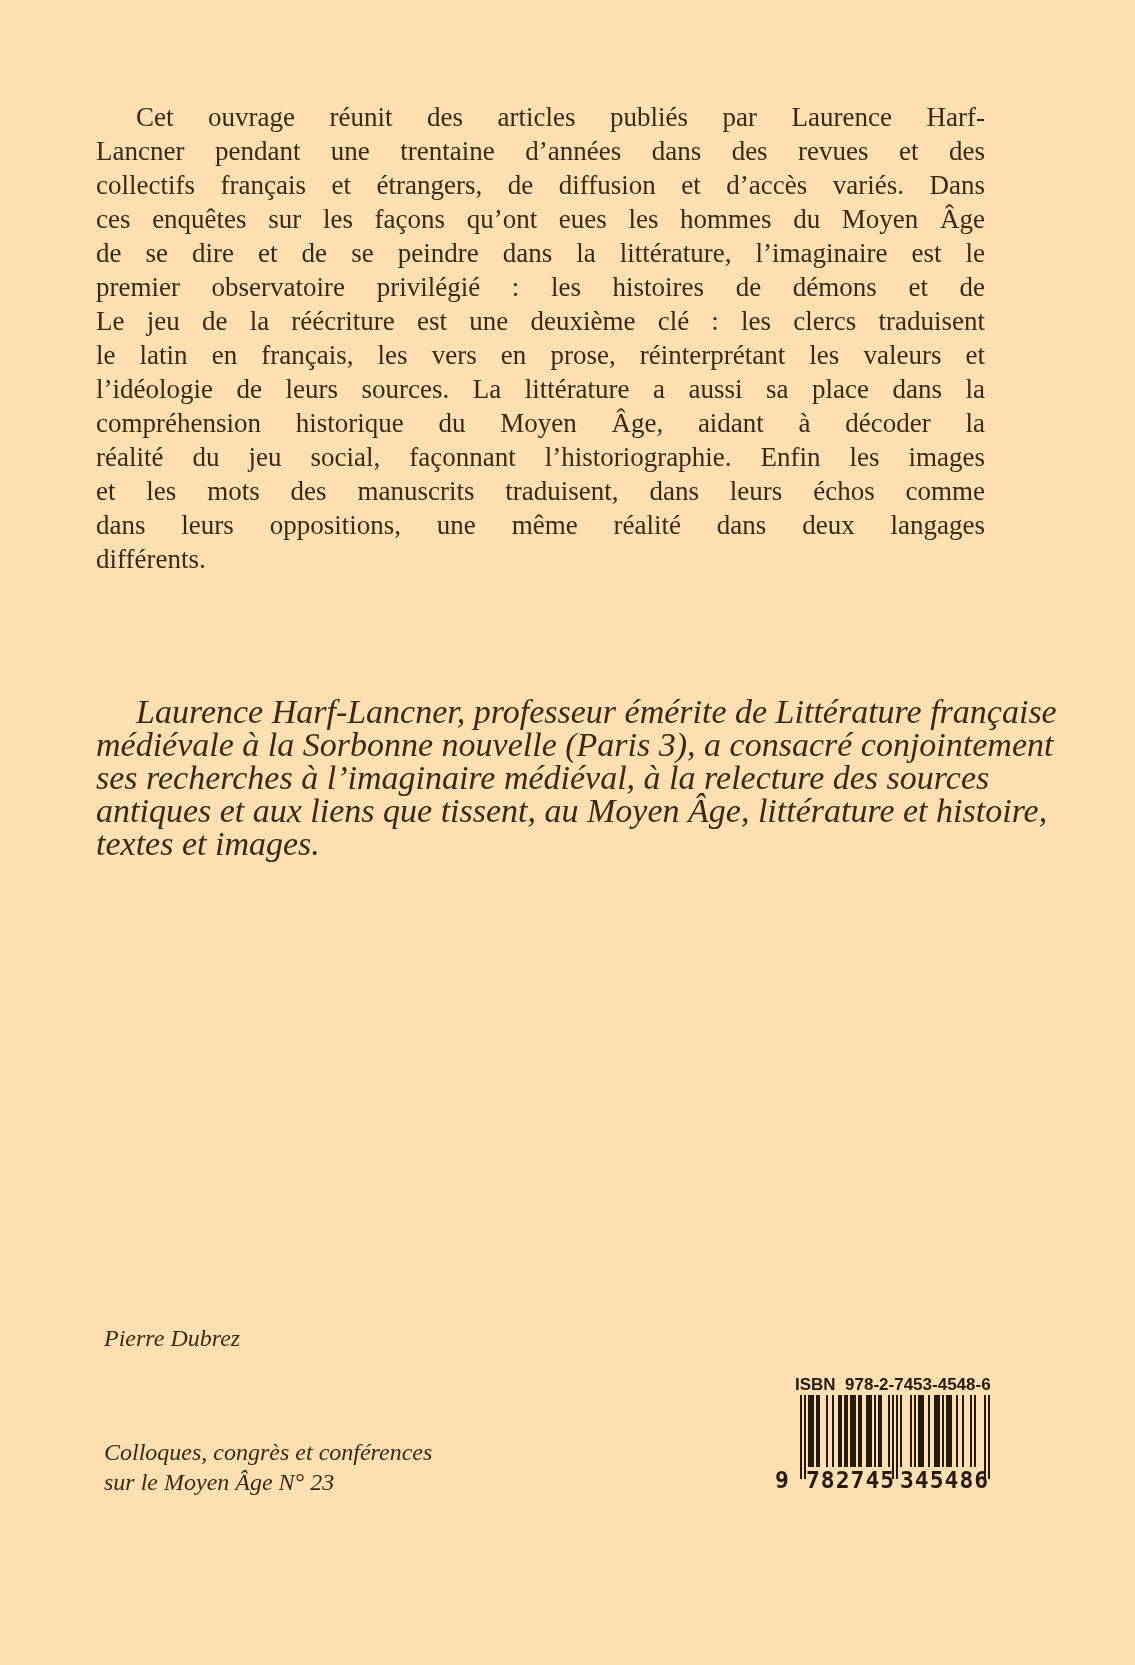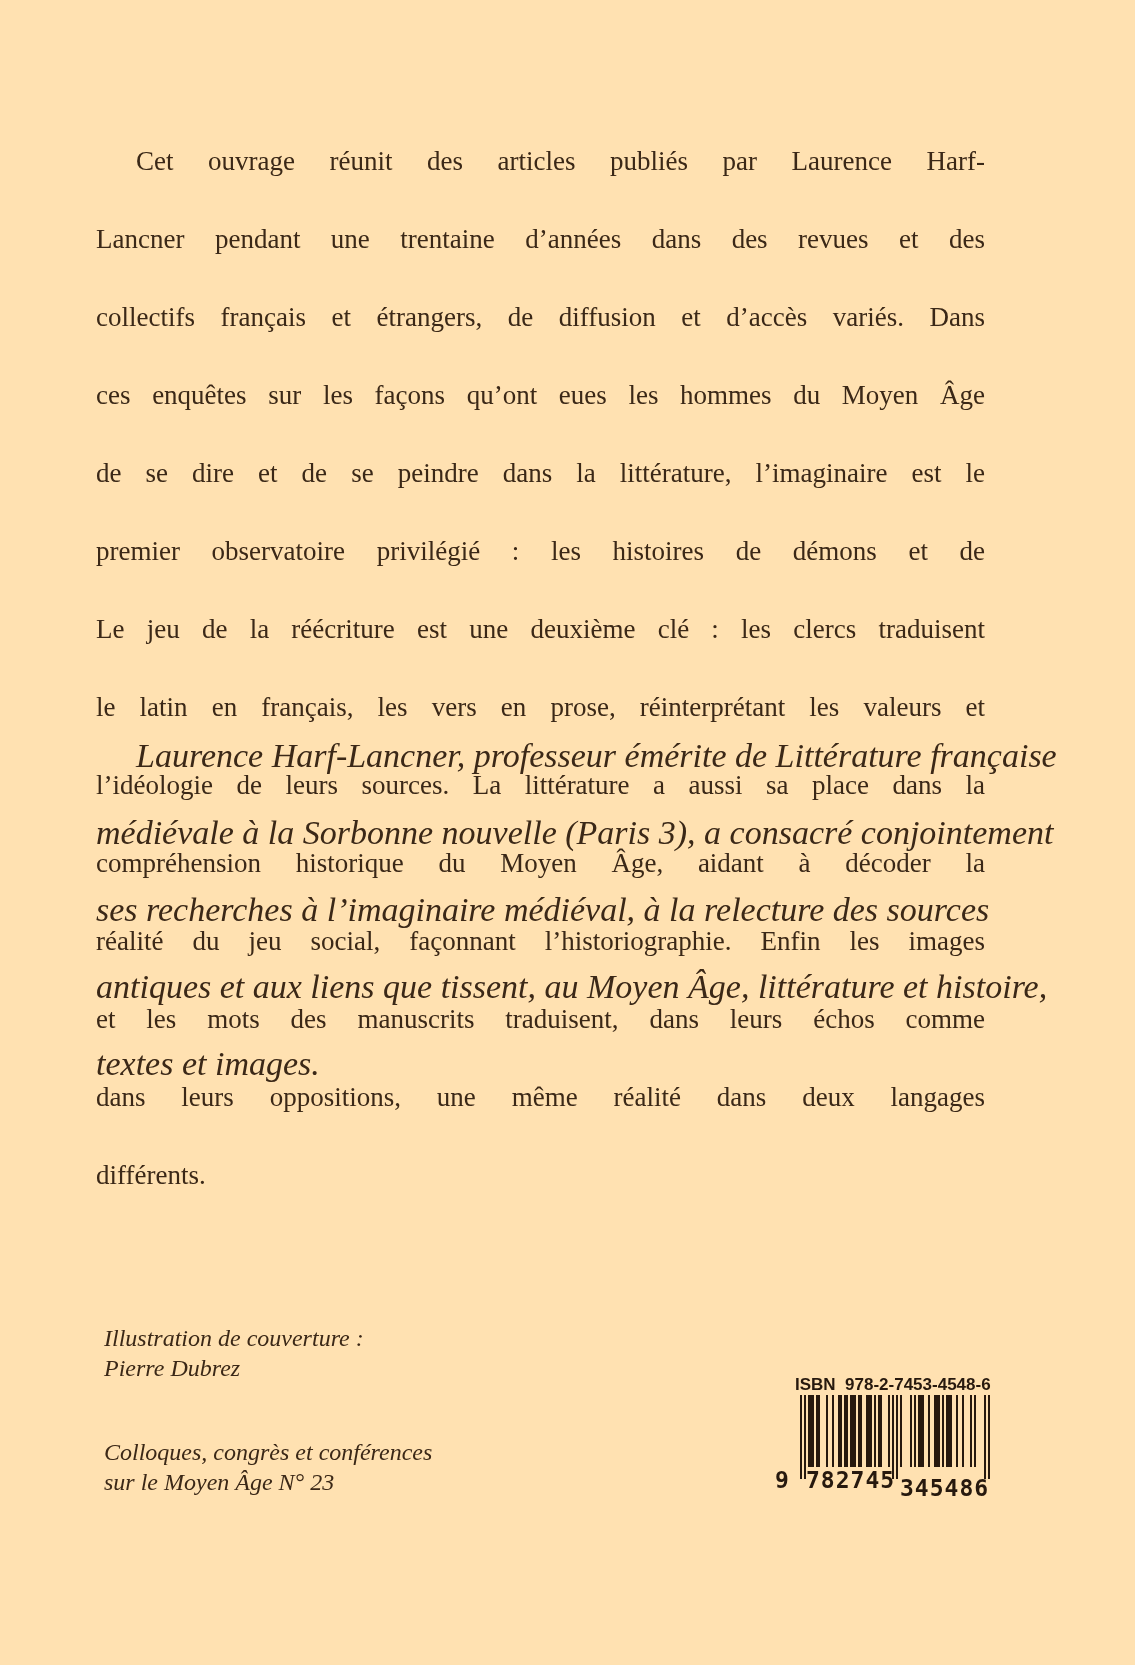--- a/index.html
+++ b/index.html
@@ -14,21 +14,20 @@
   }
   .page{
     position:absolute;left:0;top:0;
     width:1135px;height:1665px;
   }
   
   .justified-lines .tline{
     text-align:justify;
     text-align-last:justify;
     white-space:nowrap;
-    margin-top:44px;
   }
   .justified-lines .tline:first-child{text-indent:40px;}
   .justified-lines .tline:last-child{text-align-last:left;}
 
   .desc{
     position:absolute;left:96px;top:100px;width:889px;
     font-size:27px;line-height:34px;
     color:var(--ink);
   }
   .bio{
@@ -62,21 +61,21 @@
     position:absolute;left:25px;top:19px;display:block;
   }
   .ean-digits{
     position:absolute;left:0;top:90px;width:216px;height:28px;
     font-family:"DejaVu Sans Mono", monospace;
     font-size:23px;line-height:28px;
     color:var(--bar);
   }
   .ean-digits .d9{position:absolute;left:0;top:0;width:20px;text-align:left;}
   .ean-digits .g1{position:absolute;left:31px;top:0;width:84px;text-align:center;letter-spacing:1px;}
-  .ean-digits .g2{position:absolute;left:125px;top:8px;width:84px;text-align:center;letter-spacing:1px;}
+  .ean-digits .g2{position:absolute;left:125px;top:0;width:84px;text-align:center;letter-spacing:1px;}
 </style>
 </head>
 <body style="background: rgb(255, 225, 177);">
 
 <div class="page">
 
   <div class="desc justified-lines">
       <div class="tline">Cet ouvrage réunit des articles publiés par Laurence Harf-</div>
       <div class="tline">Lancner pendant une trentaine d’années dans des revues et des</div>
       <div class="tline">collectifs français et étrangers, de diffusion et d’accès variés. Dans</div>
@@ -95,21 +94,20 @@
 
   <div class="bio justified-lines">
       <div class="tline">Laurence Harf-Lancner, professeur émérite de Littérature française</div>
       <div class="tline">médiévale à la Sorbonne nouvelle (Paris 3), a consacré conjointement</div>
       <div class="tline">ses recherches à l’imaginaire médiéval, à la relecture des sources</div>
       <div class="tline">antiques et aux liens que tissent, au Moyen Âge, littérature et histoire,</div>
       <div class="tline">textes et images.</div>
     </div>
 
   <div class="credit">
-    <div>Illustration de couverture :</div>
     <div>Pierre Dubrez</div>
   </div>
 
   <div class="series">
     <div>Colloques, congrès et conférences</div>
     <div>sur le Moyen Âge N° 23</div>
   </div>
 
   <div class="barcode-block">
     <div class="isbn-label">ISBN  978-2-7453-4548-6</div>

